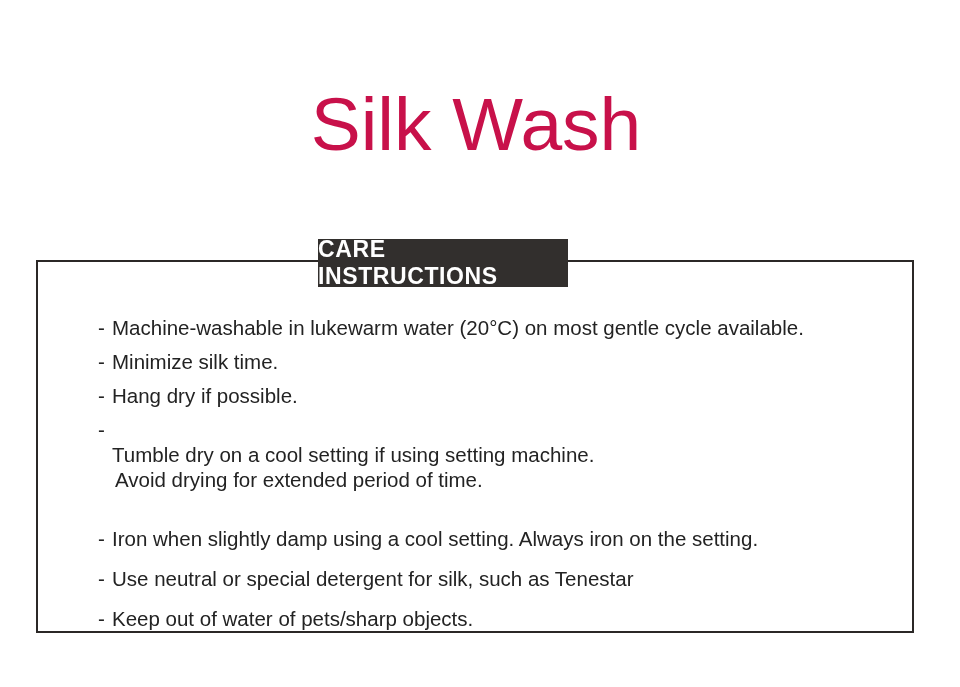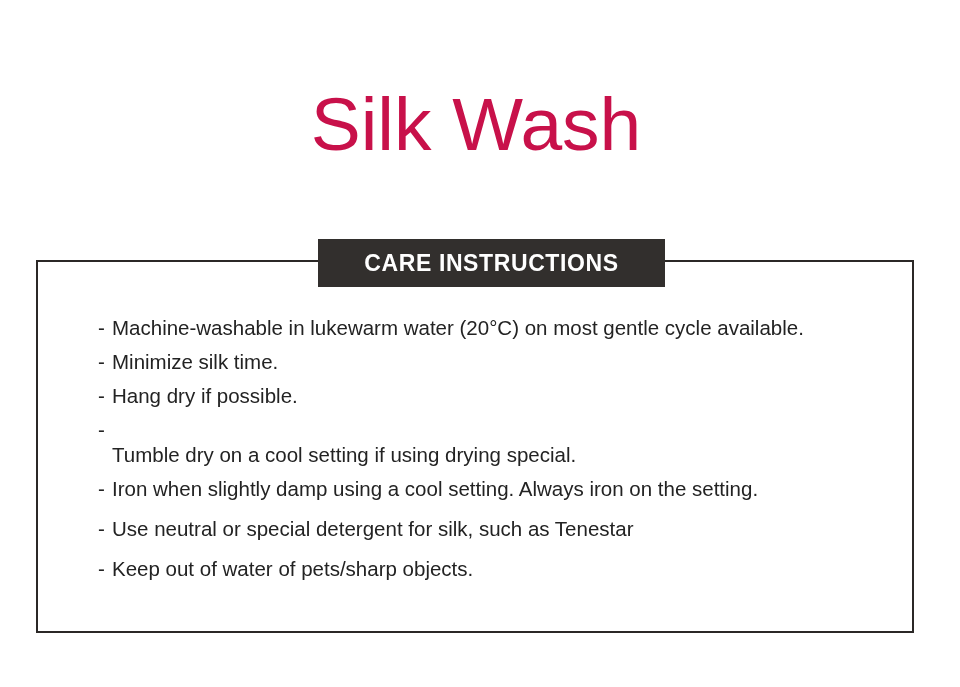--- a/index.html
+++ b/index.html
@@ -46,21 +46,21 @@
     border: 2px solid #2b2826;
     box-sizing: content-box;
     background: transparent;
   }
 
   
   .badge {
     position: absolute;
     left: 318px;
     top: 207px;
-    width: 347px;
+    width: 250px;
     height: 48px;
     background: #322f2d;
     color: #ffffff;
     display: flex;
     align-items: center;
     justify-content: center;
     font-size: 23px;
     font-weight: bold;
     letter-spacing: 0.6px;
     z-index: 5;
@@ -128,21 +128,22 @@
     </div>
 
     <div class="instr-item tight">
       <span class="dash">-</span>
       <span class="instr-text">Hang dry if possible.</span>
     </div>
 
     <div class="instr-item tight">
       <span class="dash">-</span>
       <span class="instr-text">
-        <span>Tumble dry on a cool setting if using drying special.</span>
+        <span>Tumble dry on a cool setting if using setting machine.</span>
+        <span class="cont">Avoid drying for extended period of time.</span>
       </span>
     </div>
 
     <div class="instr-item gap">
       <span class="dash">-</span>
       <span class="instr-text">Iron when slightly damp using a cool setting. Always iron on the setting.</span>
     </div>
 
     <div class="instr-item gap">
       <span class="dash">-</span>

